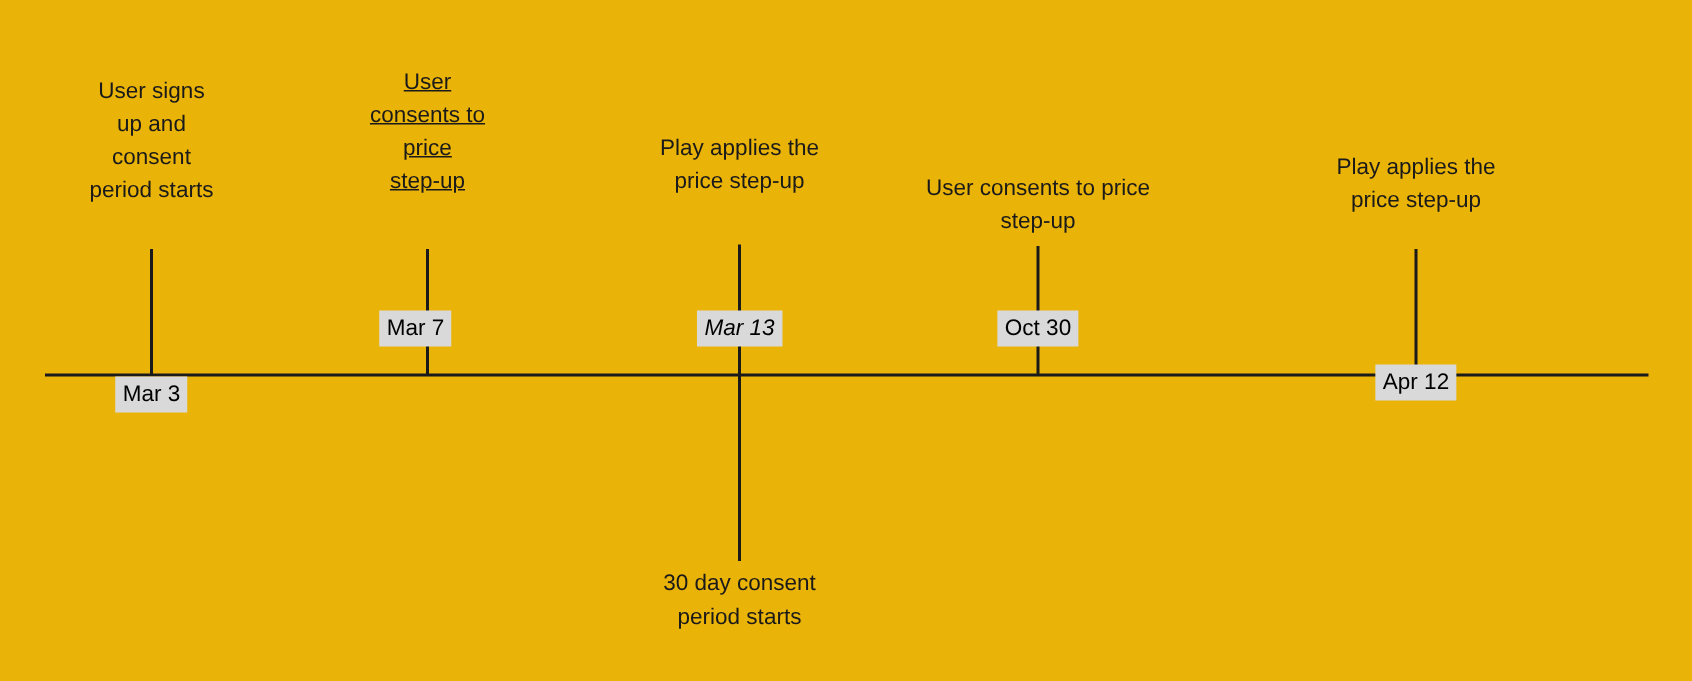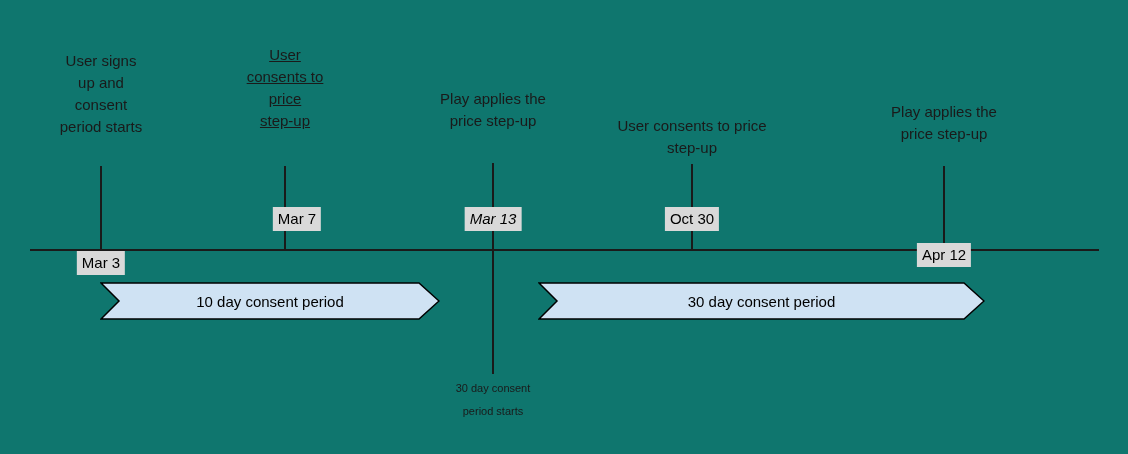--- a/index.html
+++ b/index.html
@@ -5,21 +5,21 @@
   html, body {
     margin: 0;
     padding: 0;
     background: #ffffff;
     font-family: "Liberation Sans", "DejaVu Sans", sans-serif;
   }
   #canvas {
     position: relative;
     width: 1128px;
     height: 454px;
-    background: #0f766e;
+    background: #eab308;
     overflow: hidden;
     color: #1a1a1a;
   }
   .axis {
     position: absolute;
     left: 30px;
     top: 249px;
     width: 1069px;
     height: 2px;
     background: #1a1a1a;
@@ -79,21 +79,21 @@
   }
   .banner path {
     stroke: #000000;
     stroke-width: 1.5;
     stroke-linejoin: miter;
   }
   .annotation {
     position: absolute;
     transform: translateX(-50%);
     text-align: center;
-    font-size: 11px;
+    font-size: 15px;
     line-height: 23px;
     white-space: pre-line;
     color: #1a1a1a;
   }
 </style>
 </head>
 <body>
 
 <div id="canvas">
 
@@ -104,47 +104,35 @@
 consent
 period starts</div>
   <div class="tick" style="left:101px; top:166px; height:84px;"></div>
   <div class="date-label" style="left:101px;margin-top:44px;">Mar 3</div>
 
   <div class="event-label" style="left:285px; top:44px;text-decoration:underline;">User
 consents to
 price
 step-up</div>
   <div class="tick" style="left:285px; top:166px; height:84px;"></div>
-  <div class="date-label" style="left:297px;">Mar 7</div>
+  <div class="date-label" style="left:277px;">Mar 7</div>
 
   <div class="event-label" style="left:493px; top:88px;">Play applies the
 price step-up</div>
   <div class="tick" style="left:493px; top:163px; height:211px;"></div>
   <div class="date-label" style="left:493px;font-style:italic;">Mar 13</div>
 
   <div class="event-label" style="left:692px; top:115px;">User consents to price
 step-up</div>
   <div class="tick" style="left:692px; top:164px; height:86px;"></div>
   <div class="date-label" style="left:692px;">Oct 30</div>
 
   <div class="event-label" style="left:944px; top:101px;">Play applies the
 price step-up</div>
   <div class="tick" style="left:944px; top:166px; height:84px;"></div>
   <div class="date-label" style="left:944px;margin-top:36px;">Apr 12</div>
 
-  <div class="banner" style="left:100px; width:340px;">
-    <svg width="340" height="38" viewBox="0 0 340 38">
-      <path d="M1,1 H319 L339,19 L319,37 H1 L19,19 Z" fill="#cfe2f3"></path>
-    </svg>
-    <span class="banner-text">10 day consent period</span>
-  </div>
 
-  <div class="banner" style="left:538px; width:447px;">
-    <svg width="447" height="38" viewBox="0 0 447 38">
-      <path d="M1,1 H426 L446,19 L426,37 H1 L19,19 Z" fill="#cfe2f3"></path>
-    </svg>
-    <span class="banner-text">30 day consent period</span>
-  </div>
 
   <div class="annotation" style="left:493px; top:377px;">30 day consent
 period starts</div>
 
 </div>
 
 </body></html>

